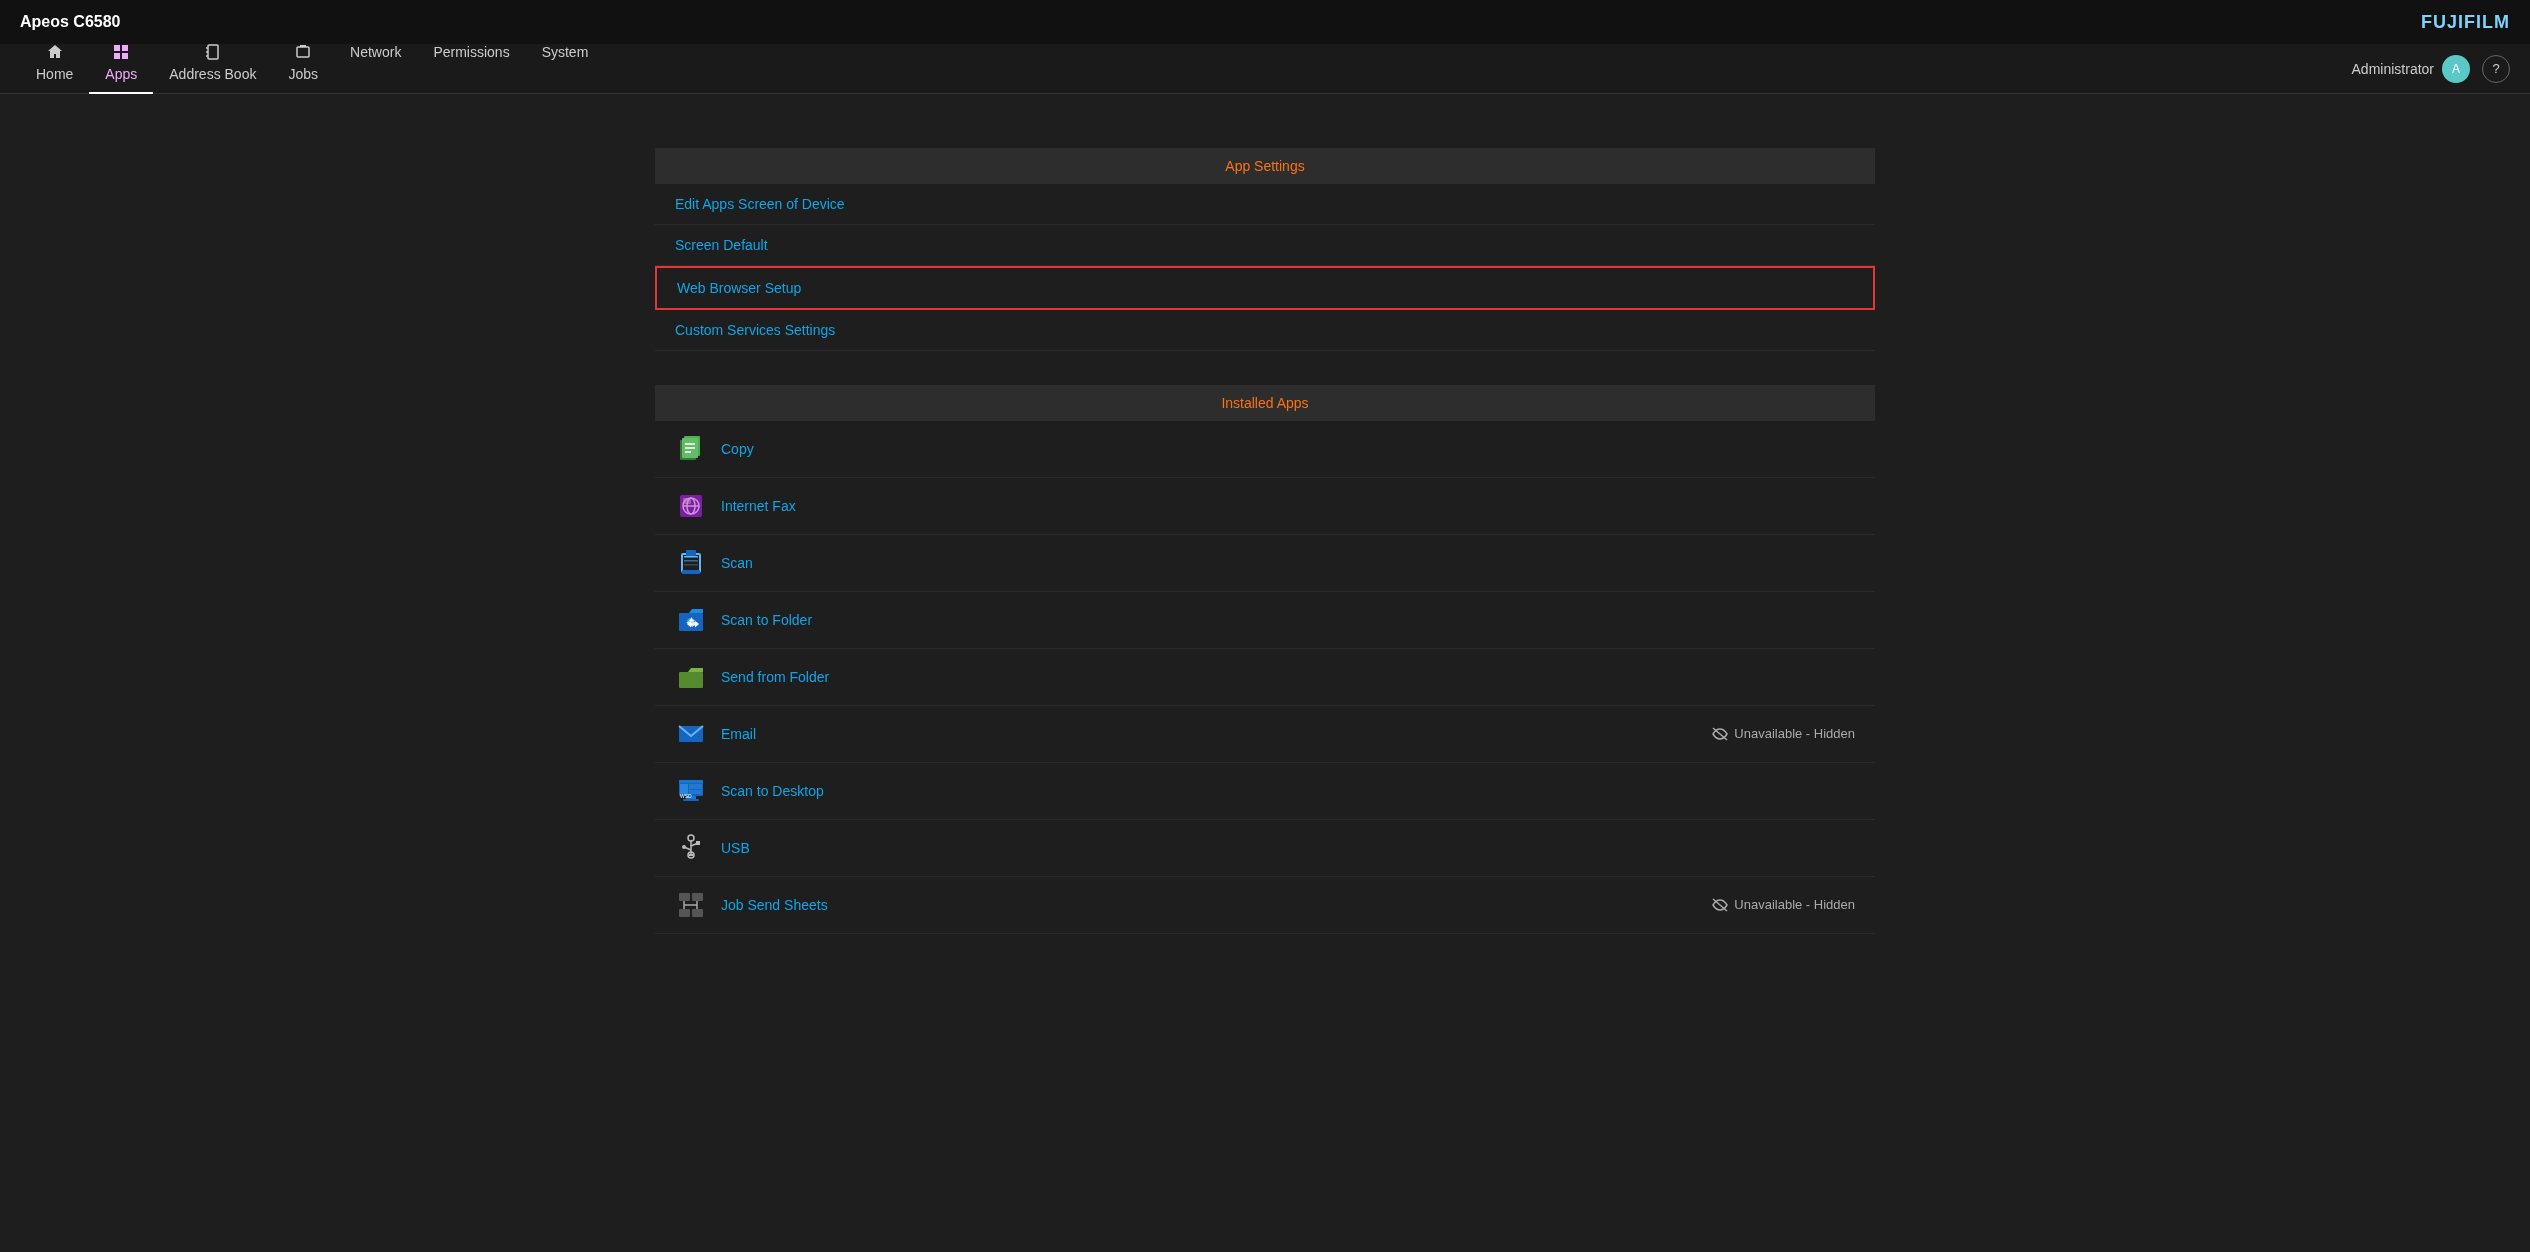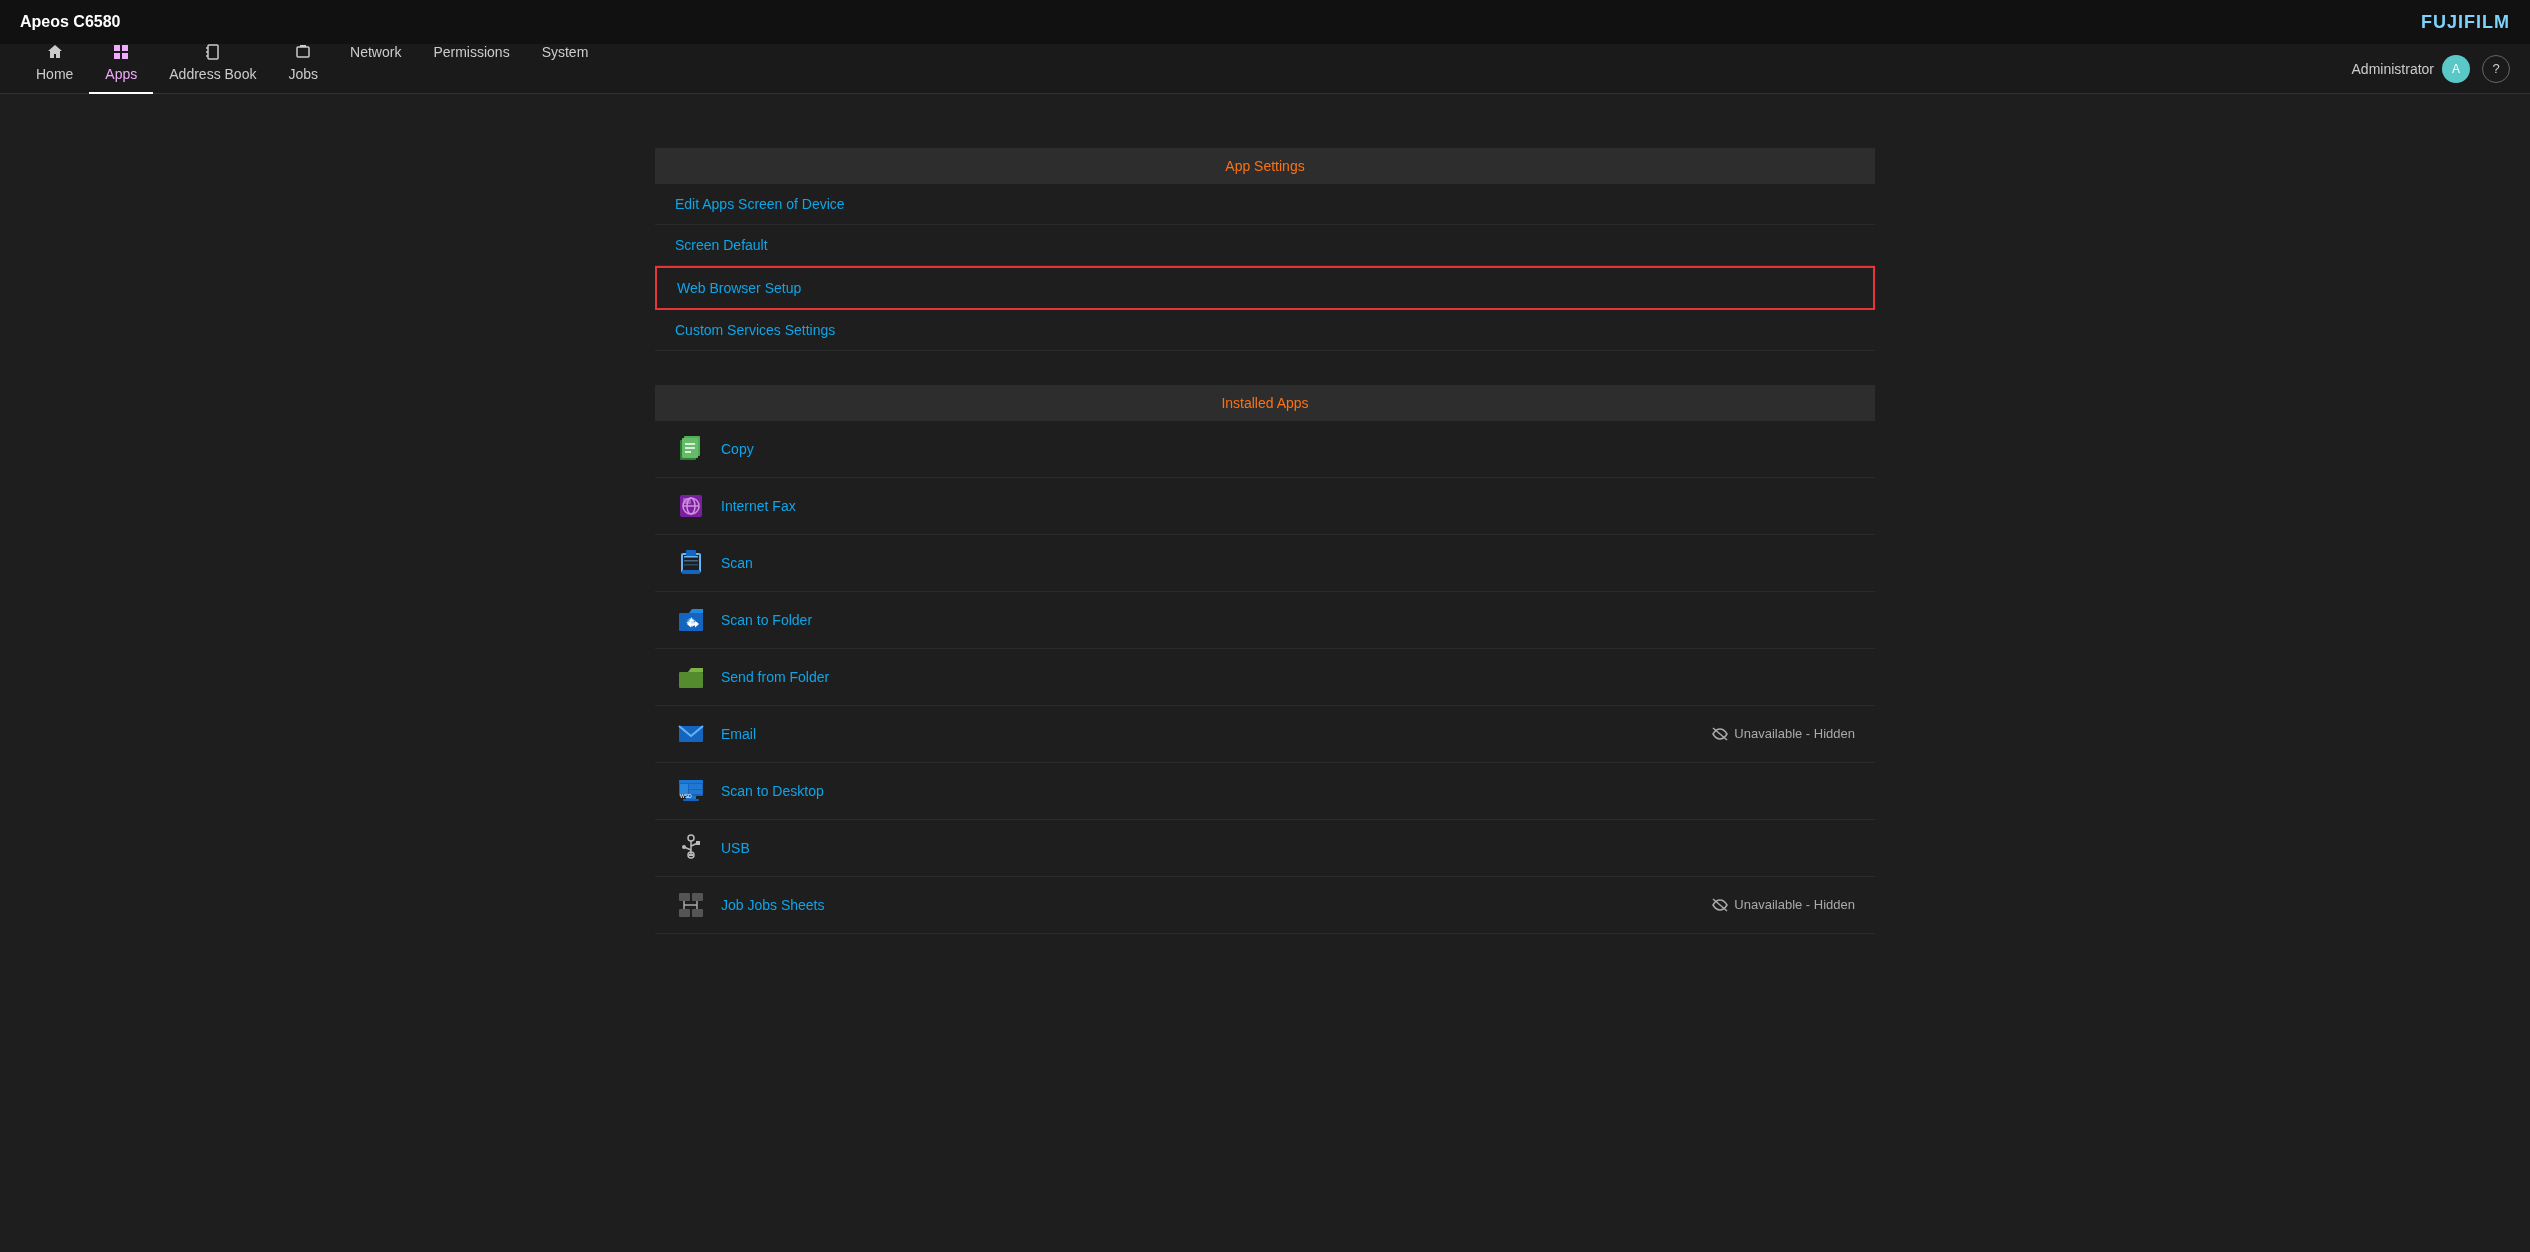--- a/index.html
+++ b/index.html
@@ -356,21 +356,21 @@
         <svg width="30" height="30" viewBox="0 0 30 30">
           <rect x="3" y="3" width="11" height="8" rx="1" fill="#555"></rect>
           <rect x="16" y="3" width="11" height="8" rx="1" fill="#555"></rect>
           <rect x="3" y="19" width="11" height="8" rx="1" fill="#555"></rect>
           <rect x="16" y="19" width="11" height="8" rx="1" fill="#555"></rect>
           <line x1="8" y1="11" x2="8" y2="19" stroke="#aaa" stroke-width="1.5"></line>
           <line x1="21" y1="11" x2="21" y2="19" stroke="#aaa" stroke-width="1.5"></line>
           <line x1="8" y1="15" x2="21" y2="15" stroke="#aaa" stroke-width="1.5"></line>
         </svg>
       </div>
-      <span class="list-item-text">Job Jobs Sheets</span>
+      <span class="list-item-text">Job Send Sheets</span>
       <div class="list-item-status">
         <svg width="16" height="16" viewBox="0 0 16 16" fill="#aaa">
           <path d="M1 8s3-5 7-5 7 5 7 5-3 5-7 5-7-5-7-5z" fill="none" stroke="#aaa" stroke-width="1.5"></path>
           <line x1="1" y1="2" x2="15" y2="14" stroke="#aaa" stroke-width="1.5"></line>
         </svg>
         <span>Unavailable - Hidden</span>
       </div>
     </div>
   </div>
 </div>

